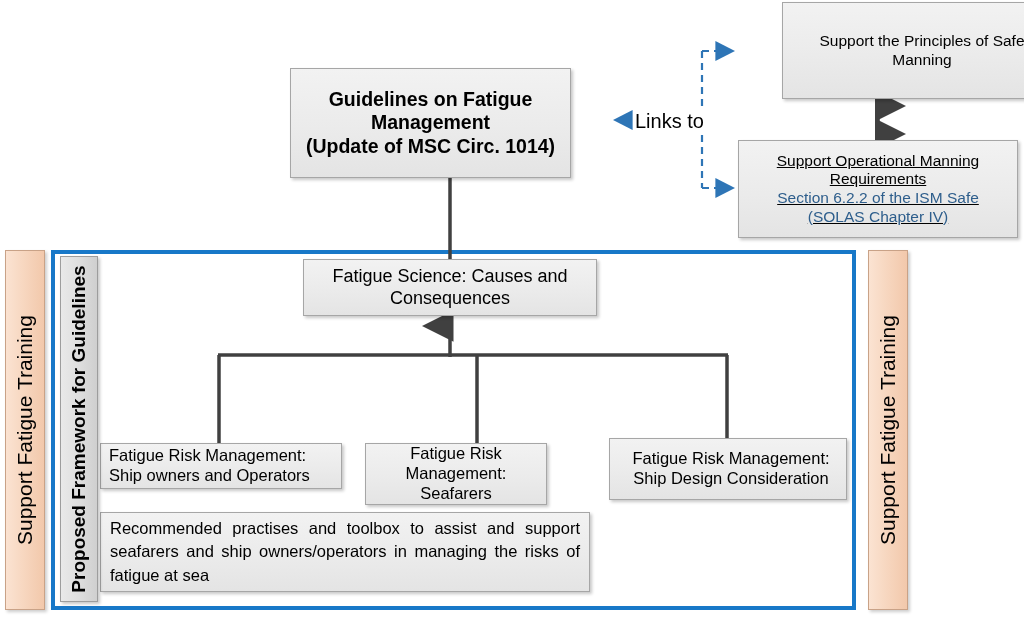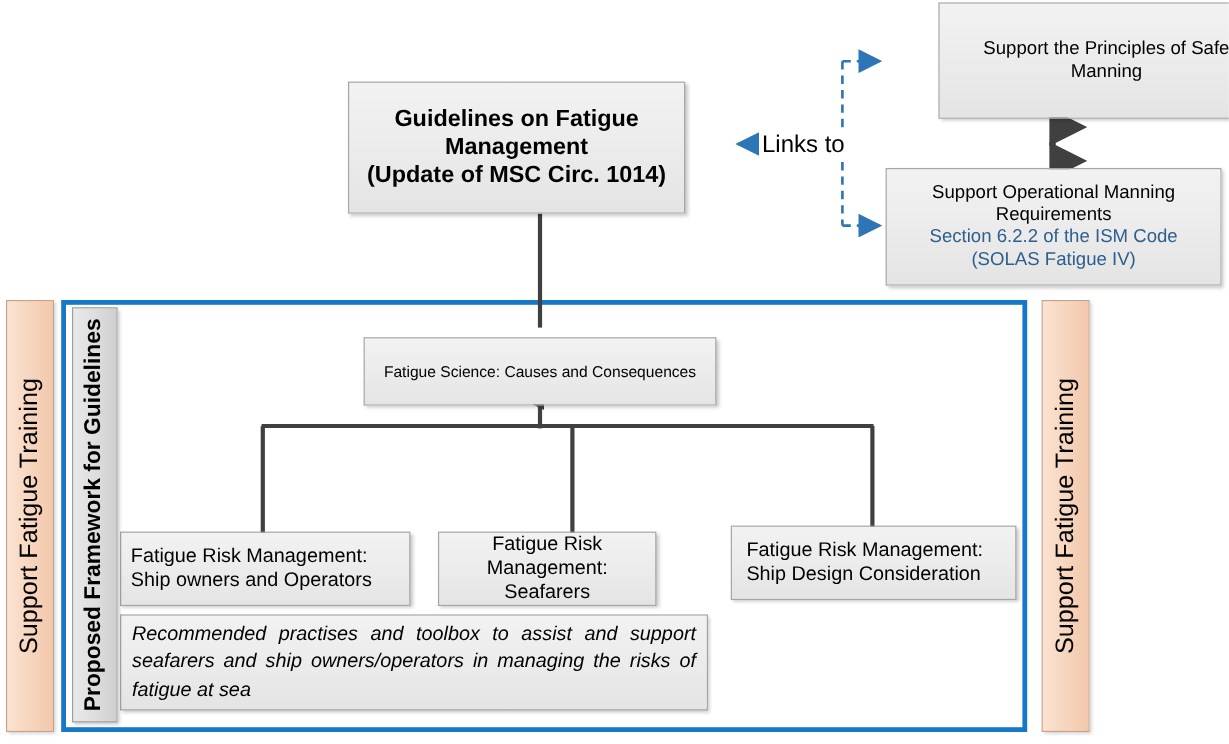--- a/index.html
+++ b/index.html
@@ -34,43 +34,43 @@
     font-size: 19.5px;
   }
   #guidelines-node .ttl { font-weight: bold; display:block; }
   #guidelines-node .sub { font-weight: bold; display:block; }
 
   .link-node {
     font-size: 15.5px;
     padding: 4px 10px;
   }
   #safe-manning-node { left: 738px; top: 2px; width: 280px; height: 97px; margin-left: 44px; }
-  #operational-manning-node { left: 738px; top: 140px; width: 280px; height: 98px; }
+  #operational-manning-node { left: 738px; top: 140px; width: 280px; height: 98px; text-decoration: underline; }
   .link-node .ttl { display:block; color:#000; }
   .link-node .ref { display:block; color:#2E5E8C; }
 
   #fatigue-science-node {
-    left: 303px; top: 281px; width: 294px; height: 57px;
-    font-size: 13px;
-  }
-
-  #frm-owners-node   { left: 100px; top: 443px; width: 242px; height: 62px; font-size: 16.5px; justify-content:flex-start; text-align:left; padding-left:8px; }
+    left: 303px; top: 259px; width: 294px; height: 57px;
+    font-size: 18px;
+  }
+
+  #frm-owners-node   { left: 100px; top: 443px; width: 242px; height: 46px; font-size: 16.5px; justify-content:flex-start; text-align:left; padding-left:8px; }
   #frm-seafarers-node{ left: 365px; top: 443px; width: 182px; height: 62px; font-size: 16.5px; }
-  #frm-design-node   { left: 609px; top: 438px; width: 238px; height: 62px; font-size: 16.5px; justify-content:flex-start; text-align:left; padding-left:12px; }
+  #frm-design-node   { left: 609px; top: 438px; width: 238px; height: 62px; font-size: 16.5px; justify-content:flex-start; text-align:center; padding-left:12px; }
 
   #recommended-node {
     left: 100px; top: 512px; width: 490px; height: 80px;
     font-size: 16.5px;
     text-align: justify;
     justify-content: flex-start;
     align-items: center;
     padding: 5px 9px;
     line-height: 1.42;
   }
-  #recommended-node .inner { text-align: justify; text-align-last: left; font-style: italic; }
+  #recommended-node .inner { text-align: justify; text-align-last: left; }
 
   
   #shared-resp-node {
     position: absolute;
     left: 100px; top: 390px; width: 488px; height: 42px;
     background: linear-gradient(to bottom, #F7C411 0%, #F2B204 45%, #E9A200 100%);
     border: 1px solid #C98F06;
     box-shadow: 2px 2px 3px rgba(0,0,0,0.22);
     display: flex; align-items: center; justify-content: center;
     font-size: 20px; font-weight: bold; color: #000;
@@ -176,21 +176,21 @@
 
   <div class="node link-node" id="safe-manning-node">
     <div class="inner">
       <span class="ttl">Support the Principles of Safe Manning</span>
     </div>
   </div>
 
   <div class="node link-node" id="operational-manning-node">
     <div class="inner">
       <span class="ttl">Support Operational Manning Requirements</span>
-      <span class="ref">Section 6.2.2 of the ISM Code (SOLAS Fatigue IV)</span>
+      <span class="ref">Section 6.2.2 of the ISM Safe (SOLAS Chapter IV)</span>
     </div>
   </div>
 
   <div class="node" id="fatigue-science-node">
     <div class="inner">Fatigue Science: Causes and Consequences</div>
   </div>
 
 
   <div class="node" id="frm-owners-node">
     <div class="inner">Fatigue Risk Management: Ship owners and Operators</div>

